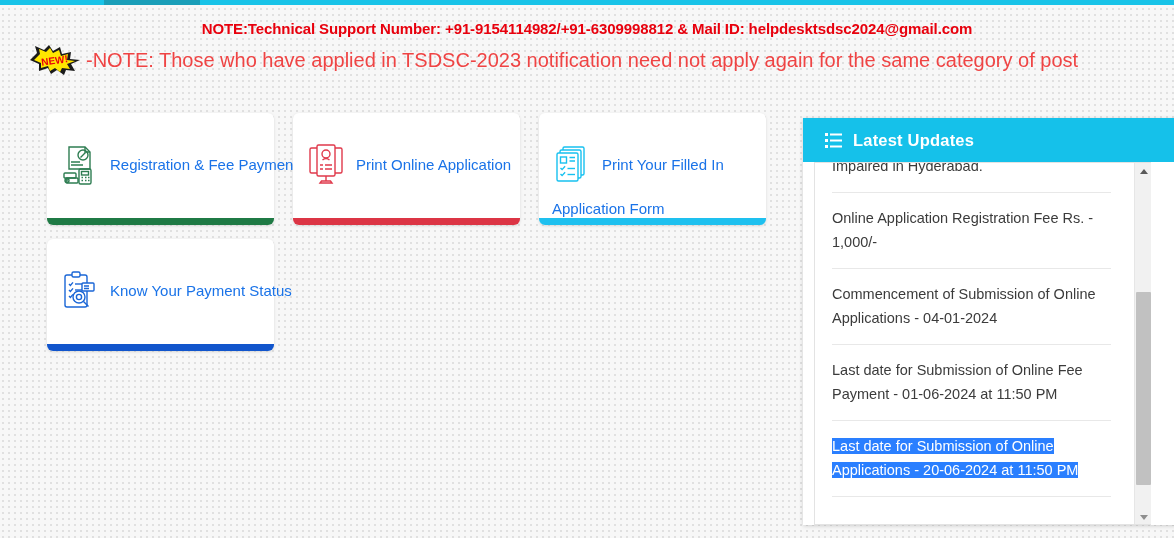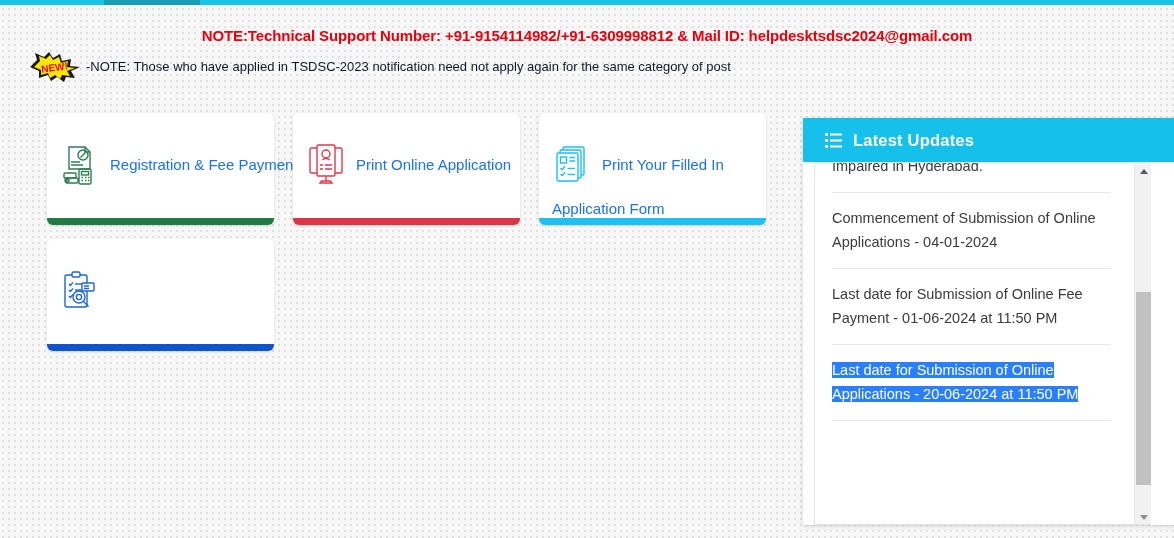--- a/index.html
+++ b/index.html
@@ -24,21 +24,21 @@
     background: #18c3e8;
   }
   #top-strip .tab-seg {
     position: absolute; left: 104px; top: 0;
     width: 96px; height: 5px;
     background: #1a9eb8;
   }
 
   
   #notice-block {
-    position: absolute; top: 26px; left: 0;
+    position: absolute; top: 19px; left: 0;
     width: 1174px;
   }
   #notice-line-1 {
     text-align: center;
     font-size: 15px;
     font-weight: bold;
     color: #e8000d;
     letter-spacing: -0.1px;
     line-height: 20px;
   }
@@ -49,22 +49,22 @@
     align-items: center;
     gap: 2px;
   }
   #new-badge {
     position: relative;
     width: 56px; height: 30px;
     flex: 0 0 auto;
   }
   #new-badge svg { display: block; }
   #notice-line-2 {
-    font-size: 13px;
-    color: #0f172a;
+    font-size: 20px;
+    color: #ef4444;
     line-height: 18px;
     white-space: nowrap;
   }
 
   
   #cards-area {
     position: absolute;
     left: 47px; top: 113px;
     width: 740px;
   }
@@ -305,20 +305,21 @@
               <path d="M9 27 l1.4 1.4 l2.6 -3"></path>
               <path d="M15 27 h4"></path>
               <rect x="22" y="14" width="12" height="8" rx="1" fill="#fff"></rect>
               <path d="M24 17 h5 M24 19.5 h5"></path>
               <circle cx="19" cy="28" r="6" fill="#fff"></circle>
               <circle cx="19" cy="28" r="2.6"></circle>
               <path d="M23.5 32.5 l5 5"></path>
             </g>
           </svg>
         </span>
+        <span class="card-label">Know Your Payment Status</span>
       </div>
       <div class="card-underline" style="background:#1155cc"></div>
     </div>
 
   </div>
 </div>
 
 <div id="updates-panel">
   <div id="updates-header">
     <span class="hdr-icon">
@@ -333,20 +334,21 @@
         </g>
       </svg>
     </span>
     <span id="updates-title">Latest Updates</span>
   </div>
 
   <div id="updates-body">
     <div id="updates-scrollport">
       <ul id="updates-list">
         <li><span>Schools for the Visually and Hearing Impaired in Hyderabad.</span></li>
+        <li><span>Online Application Registration Fee Rs. - 1,000/-</span></li>
         <li><span>Commencement of Submission of Online Applications - 04-01-2024</span></li>
         <li><span>Last date for Submission of Online Fee Payment - 01-06-2024 at 11:50 PM</span></li>
         <li class="selected"><span>Last date for Submission of Online Applications - 20-06-2024 at 11:50 PM</span></li>
       </ul>
     </div>
 
     <div id="updates-scrollbar">
       <div class="sb-btn up">
         <span class="sb-arrow up"></span>
       </div>

